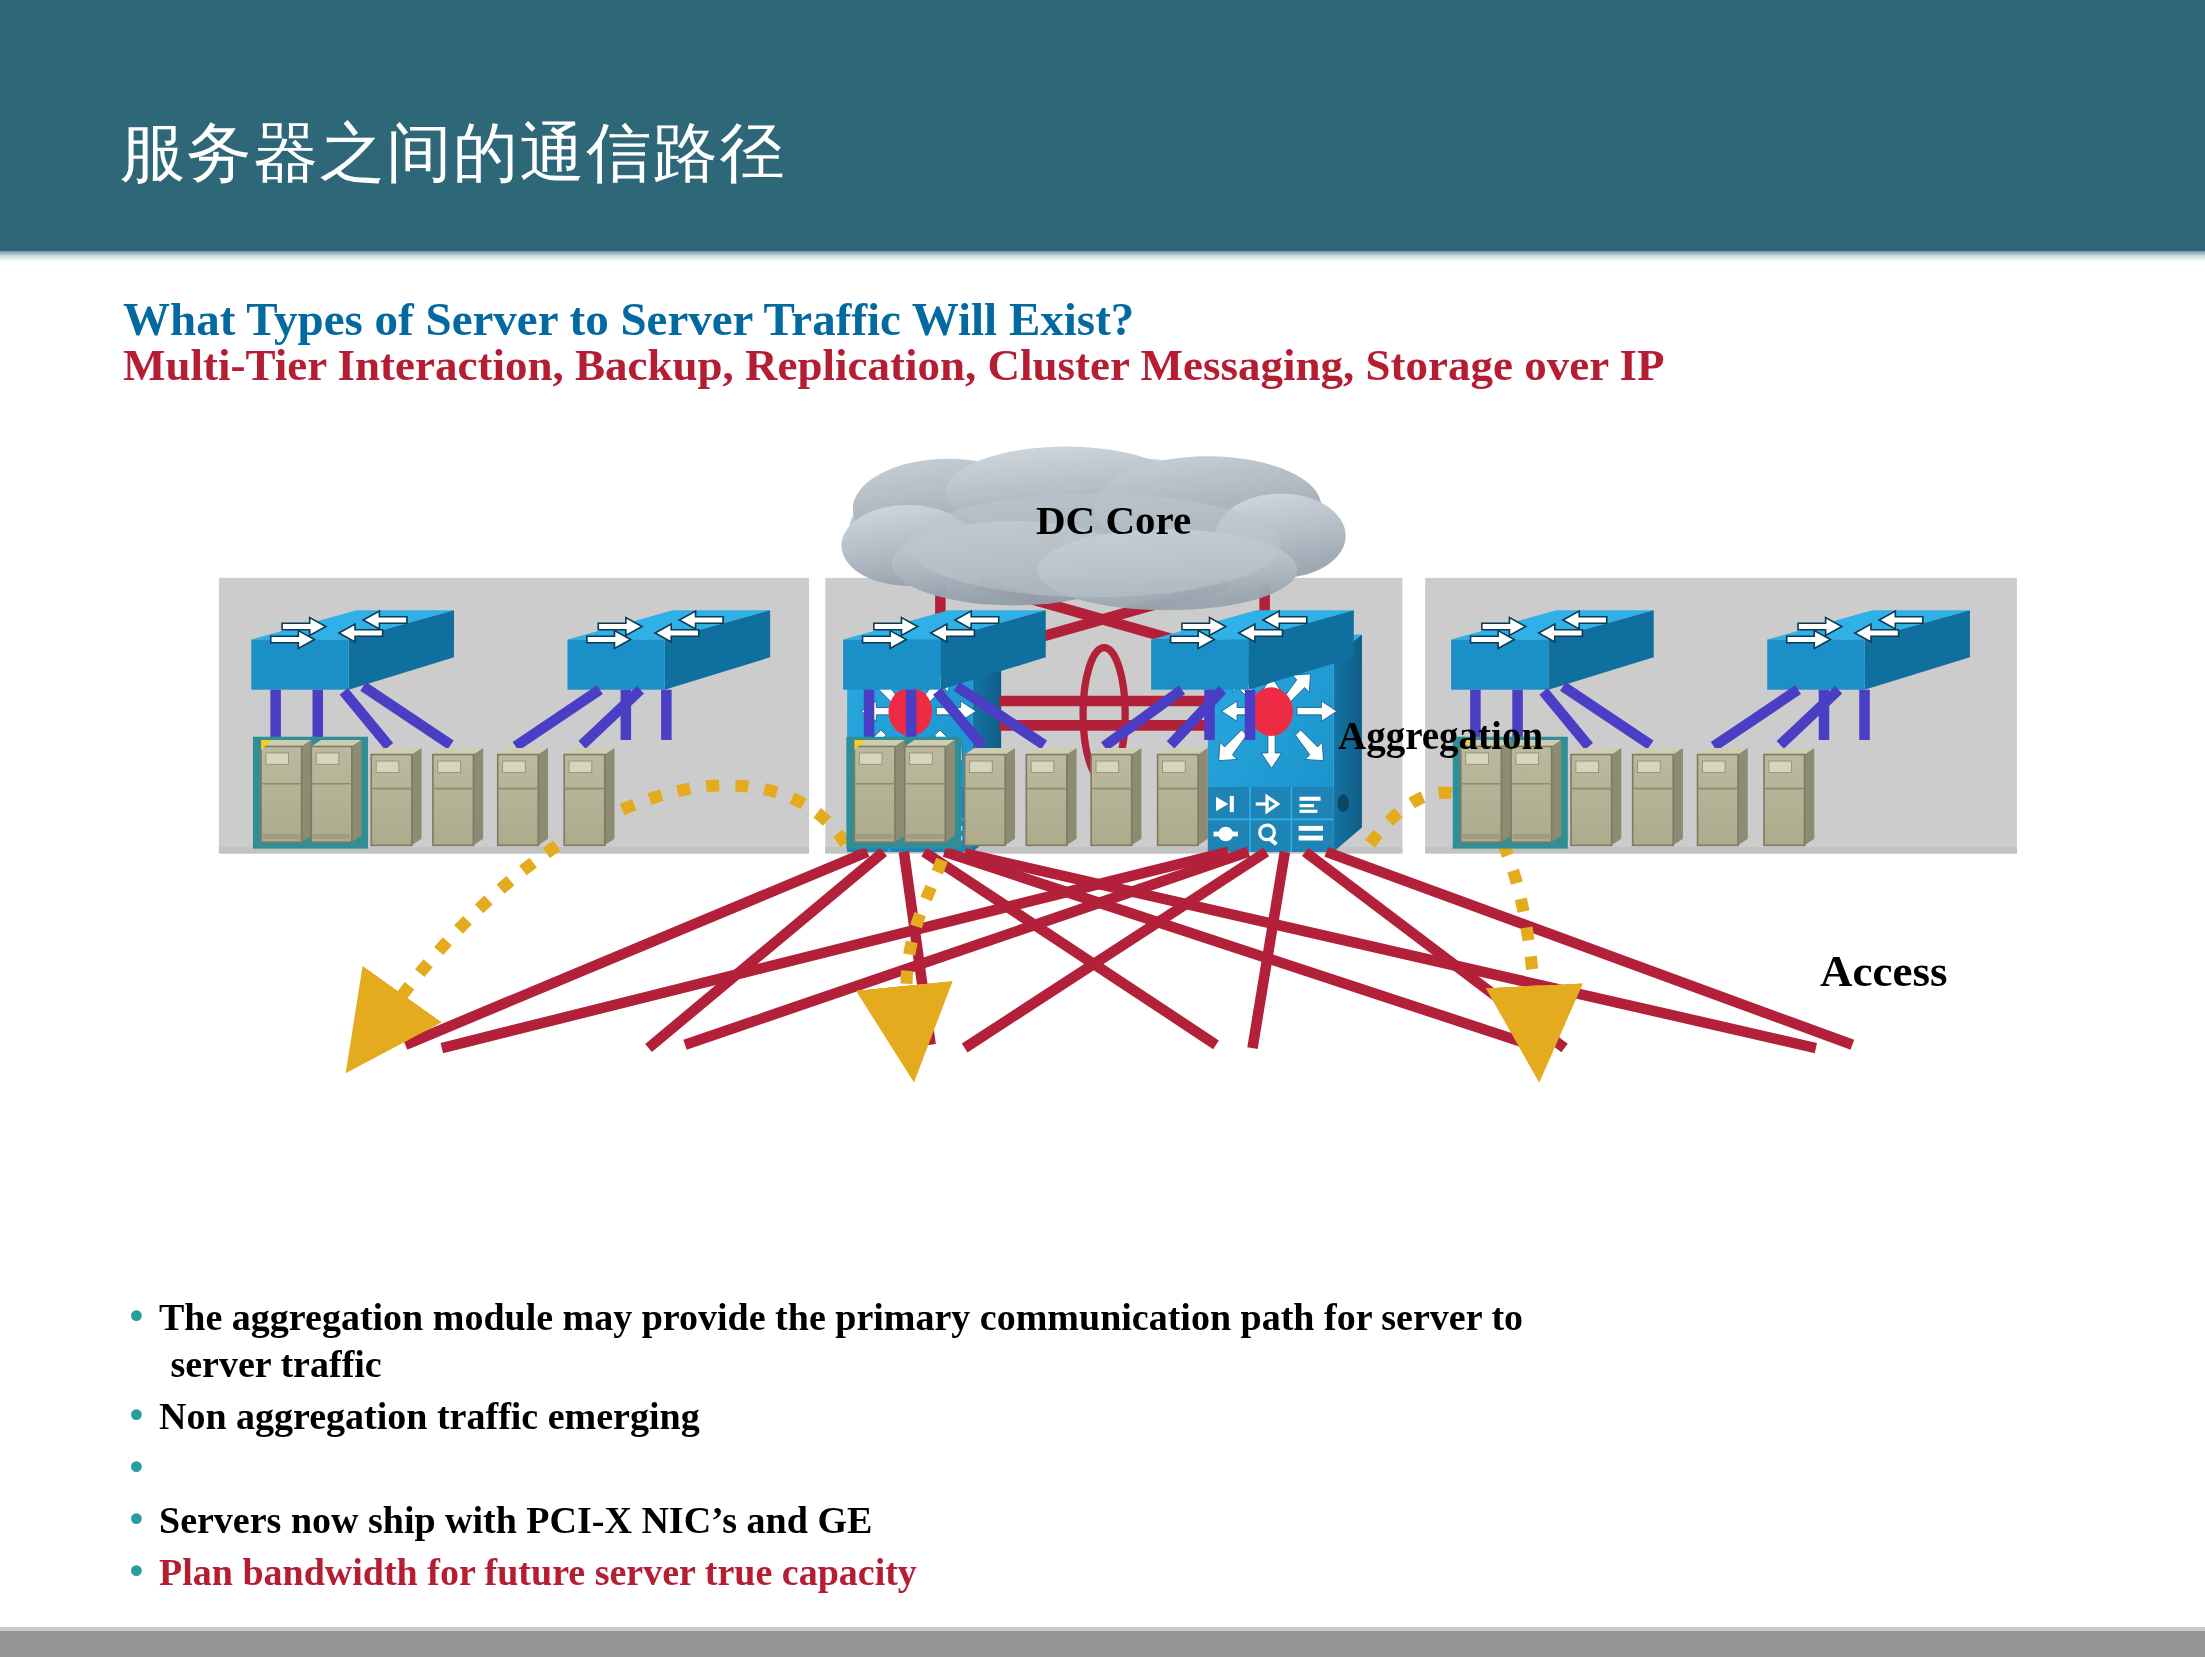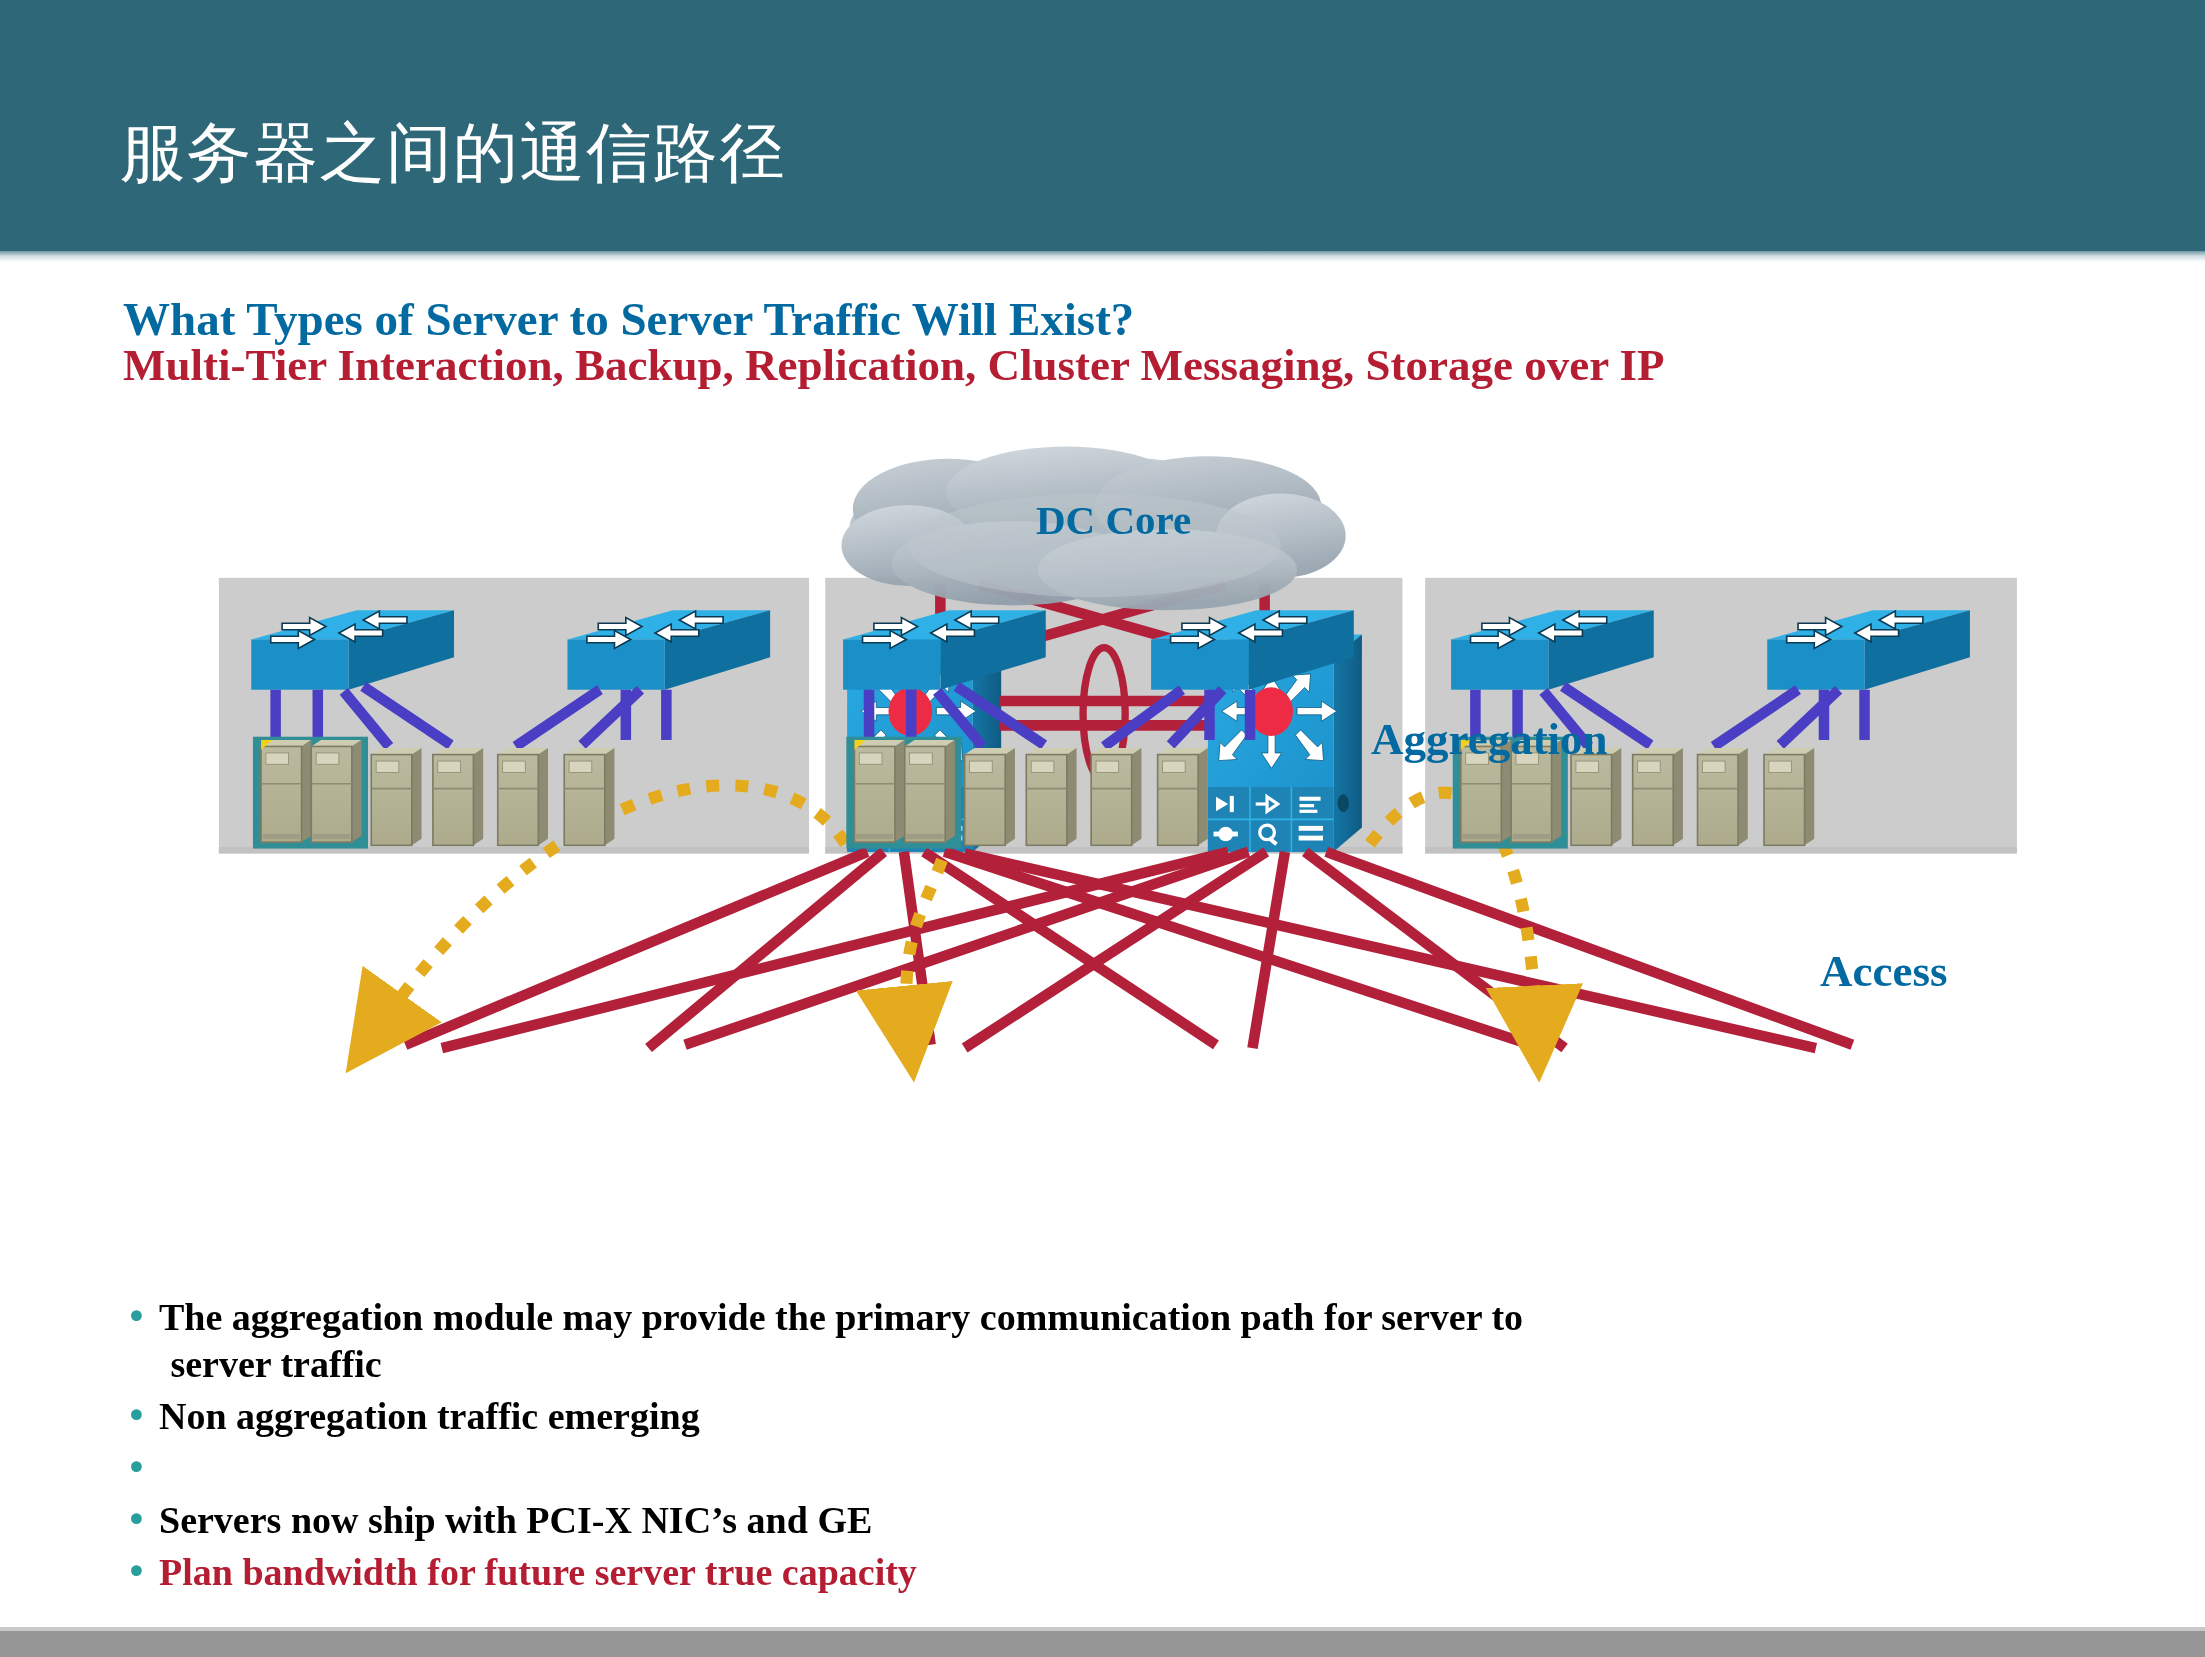--- a/index.html
+++ b/index.html
@@ -48,24 +48,24 @@
     position:absolute;left:123px;top:340px;
     color:#b51d33;font-weight:bold;font-size:45px;line-height:50px;
     white-space:nowrap;
   }
 
   
   .diagram{position:absolute;left:0;top:422px;width:2205px;height:884px;}
   .diagram svg{position:absolute;left:0;top:0;}
 
   .lbl{
-    position:absolute;color:#0369a1;font-weight:bold;
+    position:absolute;color:#000000;font-weight:bold;
     font-family:"Liberation Serif", serif;white-space:nowrap;
   }
-  .lbl-agg{left:1371px;top:713px;font-size:45px;}
+  .lbl-agg{left:1338px;top:713px;font-size:39px;}
   .lbl-acc{left:1820px;top:945px;font-size:45px;}
   .lbl-core{left:1036px;top:496px;font-size:41px;}
 
   
   .bullets{position:absolute;left:0;top:1294px;width:2205px;}
   .bullet{
     position:relative;display:flex;align-items:flex-start;
     margin:0 0 4.9px 0;
   }
   .bullet .dot{

